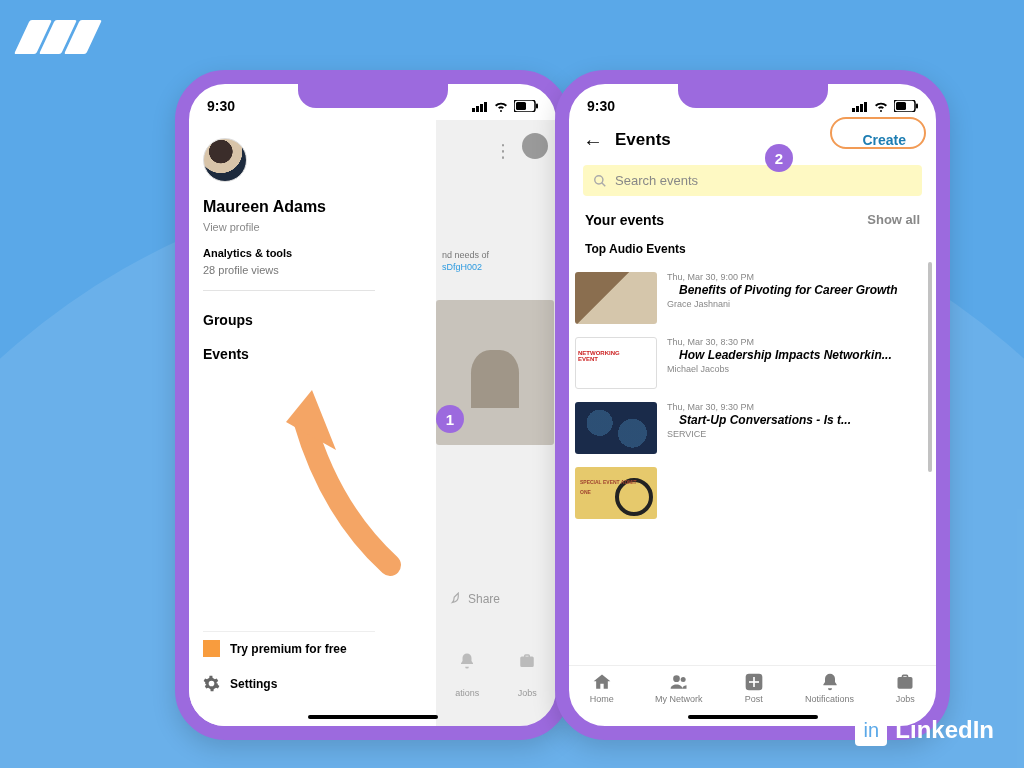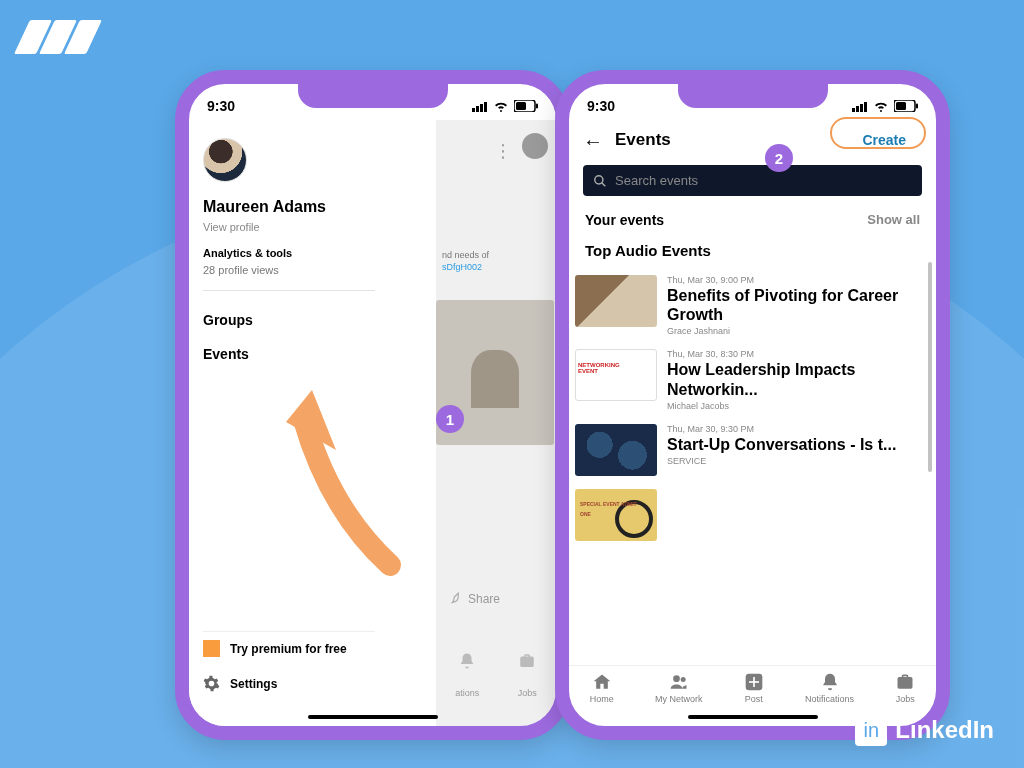--- a/index.html
+++ b/index.html
@@ -148,46 +148,46 @@
 }
 .badge2 { top: 144px; left: 765px; }
 .badge1 { top: 405px; left: 436px; }
 
 .big-arrow {
   position:absolute; top: 380px; left: 280px;
   z-index: 5;
 }
 
 .search-ev {
-  margin: 4px 14px 10px; background:#0f172a; border-radius:4px;
+  margin: 4px 14px 10px; background:#fef9c3; border-radius:4px;
   padding: 8px 10px; display:flex; gap:8px; align-items:center;
   color:#888; font-size:13px;
 }
 .ye-row {
   display:flex; justify-content:space-between; padding: 6px 16px 10px;
   font-size:14px;
 }
 .ye-row .lbl { font-weight:800; }
 .ye-row .all { color:#888; font-weight:600; font-size:13px; }
-.topae { padding: 4px 16px 8px; font-size:15px; font-weight:800; }
+.topae { padding: 4px 16px 8px; font-size:12px; font-weight:800; }
 
 .evlist { padding: 2px 8px 0 6px; }
 .evitem { display:flex; gap:10px; padding:6px 4px 7px 0; }
 .evthumb { width:82px; height:52px; border-radius:3px; flex-shrink:0; }
 .t1 { background: linear-gradient(135deg,#8a6e4f 40%,#d5c6ab 41%); }
 .t2 { background: #fff; border:1px solid #ddd; position:relative; }
 .t2::after { content:'NETWORKING EVENT'; position:absolute; top:12px; left:2px; font-size:6px; font-weight:800; color:#c22; line-height:1; width:40px;}
 .t3 { background: #1a2b4a; position:relative; overflow:hidden; }
 .t3::before { content:''; position:absolute; inset:0; background: radial-gradient(circle at 30% 40%, #5fb3ea44 20%, transparent 20%), radial-gradient(circle at 70% 60%, #5fb3ea44 22%, transparent 22%);}
 .t4 { background:#e6c96c; position:relative; }
 .t4::after{ content:'SPECIAL EVENT ADMIT ONE'; position:absolute; left:5px; top:10px; font-size:5px; font-weight:800; color:#a04430; width:60px; line-height:2;}
 .t4::before{ content:''; position:absolute; right:4px; bottom:3px; width:30px; height:30px; border:4px solid #222; border-radius:50%;}
 
 .evmeta { font-size:9px; color:#888; }
-.evtitle { font-size:16px; font-weight:800; line-height:1.2; margin:1px 0 2px; }
+.evtitle { font-size:12px; font-weight:800; line-height:1.2; margin:1px 12px 2px;font-style:italic; }
 .evauthor { font-size:9px; color:#888; }
 
 .scrollbar {
   position:absolute; right:4px; top:178px; width:4px; height:210px; background:#c2c2c2; border-radius:3px;
 }
 
 .tabbar {
   position:absolute; bottom:22px; left:0; right:0;
   display:flex; justify-content:space-around;
   border-top:1px solid #eee; padding-top:6px;

